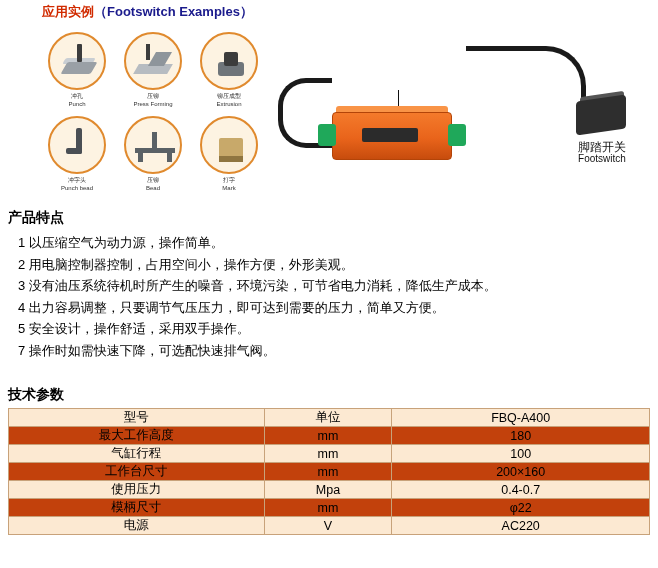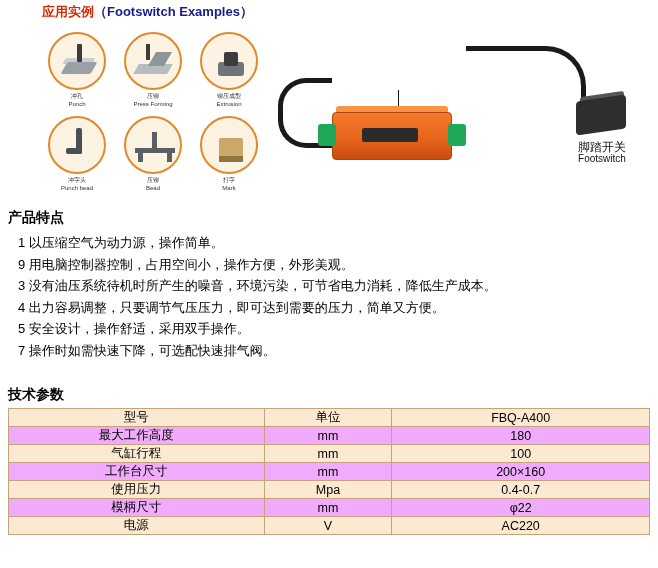--- a/index.html
+++ b/index.html
@@ -144,21 +144,21 @@
   .spec-table {
     position: absolute; left: 8px; top: 408px; width: 642px;
     border-collapse: collapse;
     font-size: 12.5px; color: #000;
   }
   .spec-table td {
     border: 1px solid #c8a27a;
     height: 15px; text-align: center; padding: 0;
   }
   .spec-table tr.odd td { background: #fce9d2; }
-  .spec-table tr.even td { background: #f0abfc; }
+  .spec-table tr.even td { background: #c2410c; }
   .spec-table tr.head td { background: #fce9d2; }
   .col-model { width: 256px; }
   .col-unit { width: 128px; }
   .col-value { width: 258px; }
 </style>
 </head>
 <body>
 
 <div class="page">
 
@@ -245,21 +245,21 @@
         <div class="cn">脚踏开关</div>
         <div class="en">Footswitch</div>
       </div>
     </div>
   </div>
 
   <div class="section-title" id="features-title">产品特点</div>
 
   <div class="feature-list">
     <div class="feature-item">1 以压缩空气为动力源，操作简单。</div>
-    <div class="feature-item">9 用电脑控制器控制，占用空间小，操作方便，外形美观。</div>
+    <div class="feature-item">2 用电脑控制器控制，占用空间小，操作方便，外形美观。</div>
     <div class="feature-item">3 没有油压系统待机时所产生的噪音，环境污染，可节省电力消耗，降低生产成本。</div>
     <div class="feature-item">4 出力容易调整，只要调节气压压力，即可达到需要的压力，简单又方便。</div>
     <div class="feature-item">5 安全设计，操作舒适，采用双手操作。</div>
     <div class="feature-item">7 操作时如需快速下降，可选配快速排气阀。</div>
   </div>
 
   <div class="section-title" id="specs-title">技术参数</div>
 
   <table class="spec-table">
     <tbody>

